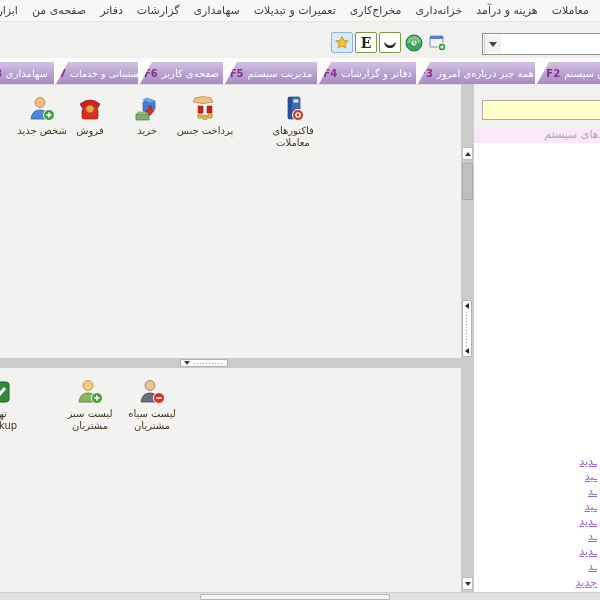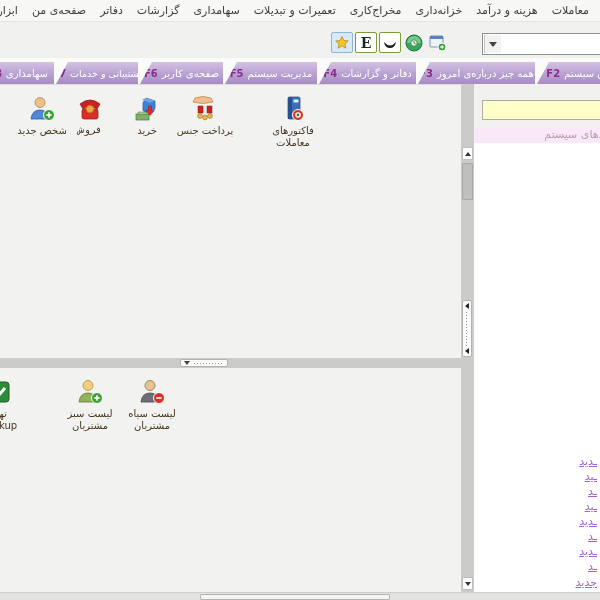--- a/index.html
+++ b/index.html
@@ -200,21 +200,21 @@
   <div class="rib-item" style="left:123px;width:48px;">
     <svg class="ric" viewBox="0 0 28 28">
       <rect x="3" y="19" width="13" height="6" fill="#7fb069" stroke="#4e7a3a" stroke-width="0.7"></rect>
       <rect x="5" y="17" width="9" height="2.5" fill="#a3c98f" stroke="#4e7a3a" stroke-width="0.5"></rect>
       <path d="M13 3 l9 3 v8 l-9 3 l-3 -1.3 v-8 z" fill="#3f7fd4" stroke="#2a5ea8" stroke-width="0.7"></path>
       <path d="M13 3 l9 3 -5 1.8 -8 -3 z" fill="#6ea3e8"></path>
       <path d="M18.5 11 v4.5 h2.8 l-4.3 5 -4.3 -5 h2.8 v-4.5 z" fill="#d93025" stroke="#9c1f17" stroke-width="0.6"></path>
     </svg>
     <span class="l1">خرید</span>
   </div>
-  <div class="rib-item" style="left:66px;width:48px;font-family:Liberation Mono, monospace;">
+  <div class="rib-item" style="left:66px;width:48px;">
     <svg class="ric" viewBox="0 0 28 28">
       <path d="M4 9 q10 -8 20 0 l-3 5 q-7 -5 -14 0 z" fill="#cc2222" stroke="#8f1414" stroke-width="0.7"></path>
       <rect x="6" y="14" width="16" height="10" rx="2" fill="#d93025" stroke="#8f1414" stroke-width="0.7"></rect>
       <circle cx="14" cy="14" r="3.8" fill="#f2a33c" stroke="#b06f1a" stroke-width="0.7"></circle>
     </svg>
     <span class="l1">فروش</span>
   </div>
   <div class="rib-item" style="left:16px;width:52px;">
     <svg class="ric" viewBox="0 0 28 28">
       <circle cx="12" cy="7.5" r="5" fill="#f0c08a" stroke="#b08050" stroke-width="0.8"></circle>

